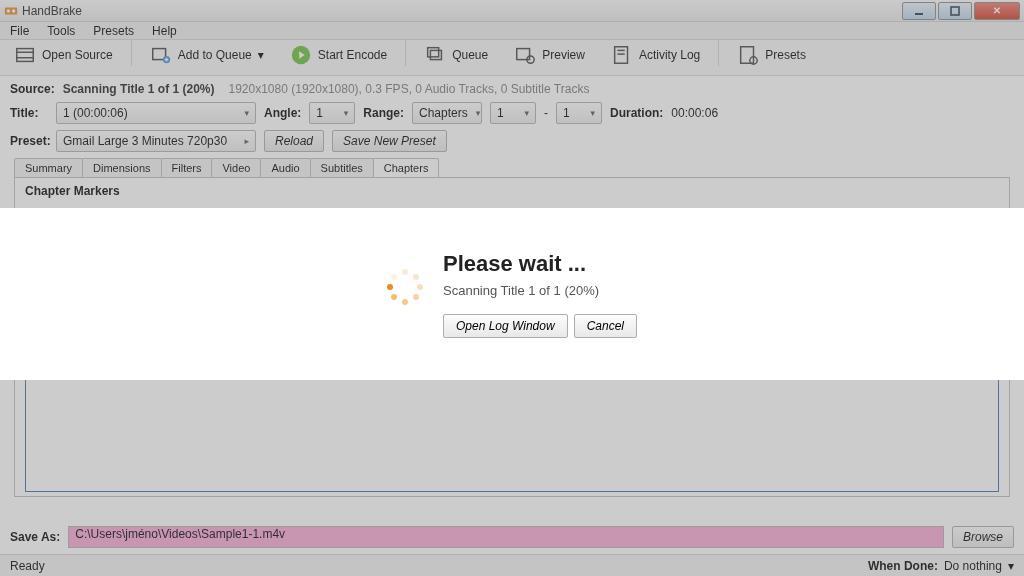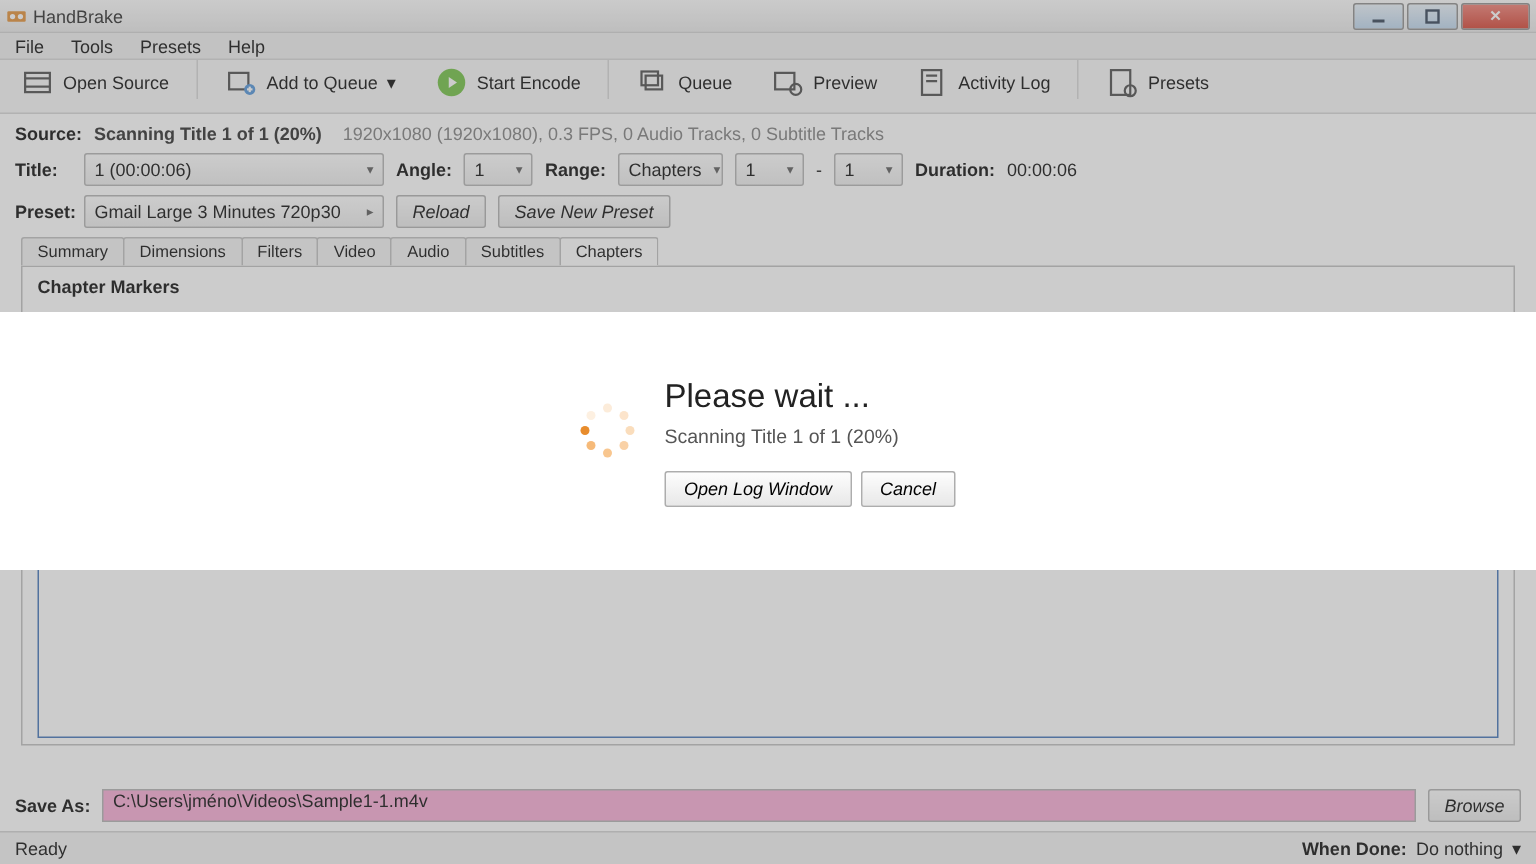--- a/index.html
+++ b/index.html
@@ -45,21 +45,21 @@
   
   .statusbar { position:absolute; left:0; right:0; bottom:0; height:22px; border-top:1px solid #d0d0d0; background:#f3f3f3; display:flex; align-items:center; padding:0 10px; justify-content:space-between;}
   .statusbar .right { display:flex; align-items:center; gap:6px;}
   
   .dim { position:absolute; inset:0; background:rgba(120,120,120,0.38); }
   
   .modal { position:absolute; left:0; right:0; top:208px; height:172px; background:#fff; display:flex; align-items:center; justify-content:center;}
   .modal-inner { display:flex; align-items:flex-start; gap:20px;}
   .spinner { width:36px; height:36px; position:relative; margin-top:18px;}
   .spinner .dot { position:absolute; width:6px; height:6px; border-radius:50%; background:#f5b36a;}
-  .modal-text h1 { font-size:22px; font-weight:400; color:#222; margin-bottom:6px;}
+  .modal-text h1 { font-size:22px; font-weight:700; color:#222; margin-bottom:6px;}
   .modal-text p { font-size:13px; color:#555; margin-bottom:16px;}
   .modal-buttons { display:flex; gap:6px; justify-content:flex-end;}
   .modal-buttons .btn { height:24px; padding:0 12px;}
   
   .ico-stroke { fill:none; stroke:#444; stroke-width:1.6; }
 </style>
 </head>
 <body>
 
 <div class="titlebar">

